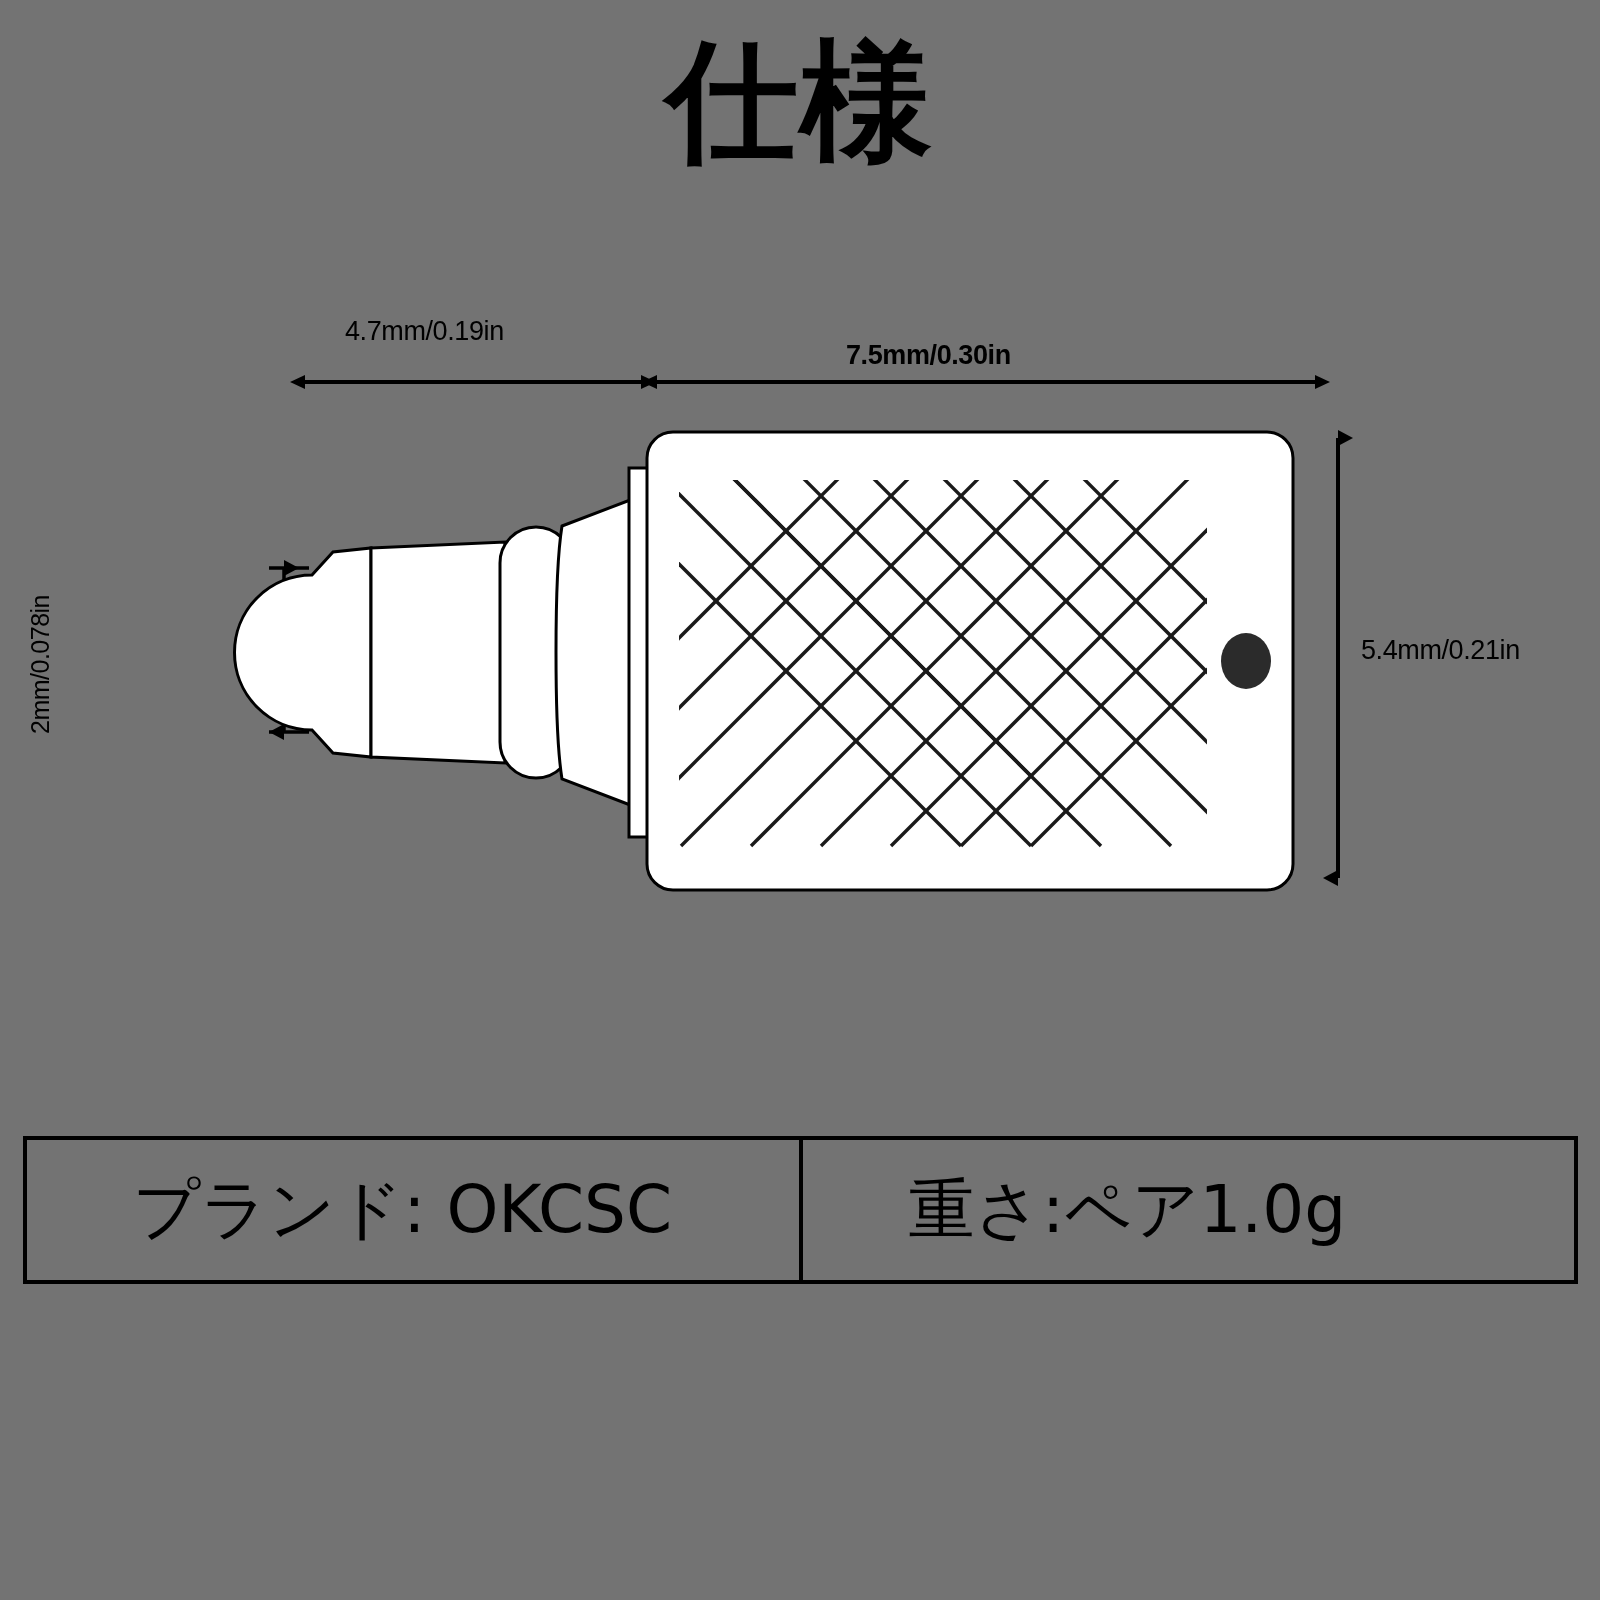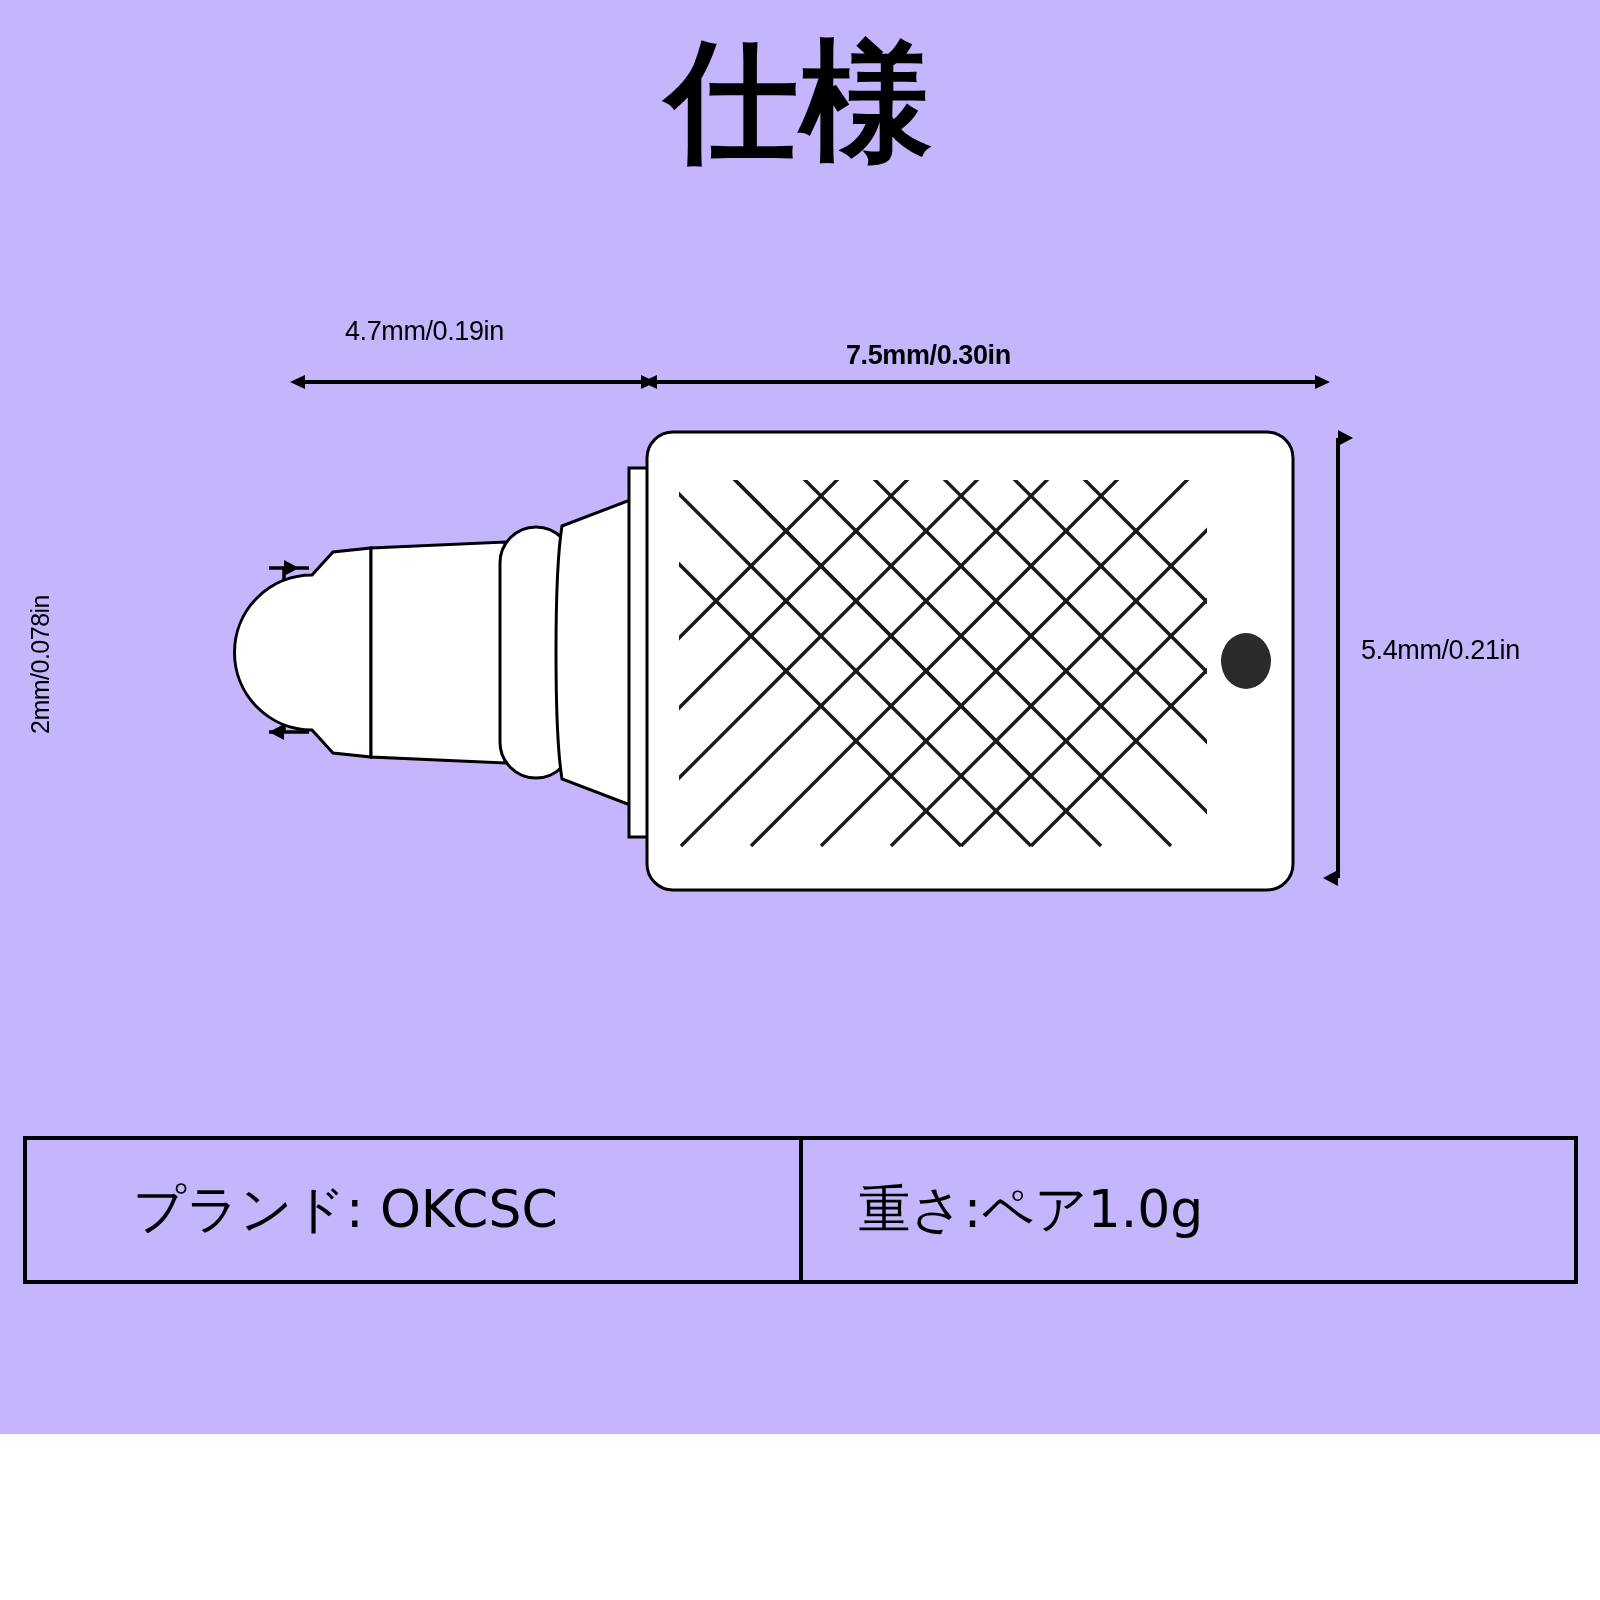--- a/index.html
+++ b/index.html
@@ -13,22 +13,22 @@
     height: 1600px;
     font-family: "Liberation Sans", "DejaVu Sans", sans-serif;
     color: #000000;
     overflow: hidden;
     position: relative;
   }
 
   #page {
     position: relative;
     width: 1600px;
-    height: 1434px;
-    background: #c4b5fd;
+    height: 1600px;
+    background: #737373;
   }
 
   
   .title {
     position: absolute;
     left: 0;
     top: 26px;
     width: 1600px;
     text-align: center;
     font-size: 132px;
@@ -79,28 +79,28 @@
     top: 1136px;
     width: 1555px;
     border-collapse: collapse;
     table-layout: fixed;
   }
   .spec-table td {
     border: 4px solid #000000;
     height: 140px;
     vertical-align: middle;
     padding: 0 0 0 106px;
-    font-size: 52px;
+    font-size: 66px;
     font-weight: 400;
     font-family: "DejaVu Sans", "Liberation Sans", sans-serif;
     letter-spacing: 0px;
     color: #000000;
   }
   .spec-table td.col-right {
-    padding-left: 56px;
+    padding-left: 106px;
     margin-left: 15px;
   }
   .spec-table td.full {
     padding-left: 106px;
   }
   .cell-text { display: block; }
 </style>
 </head>
 <body>
 

